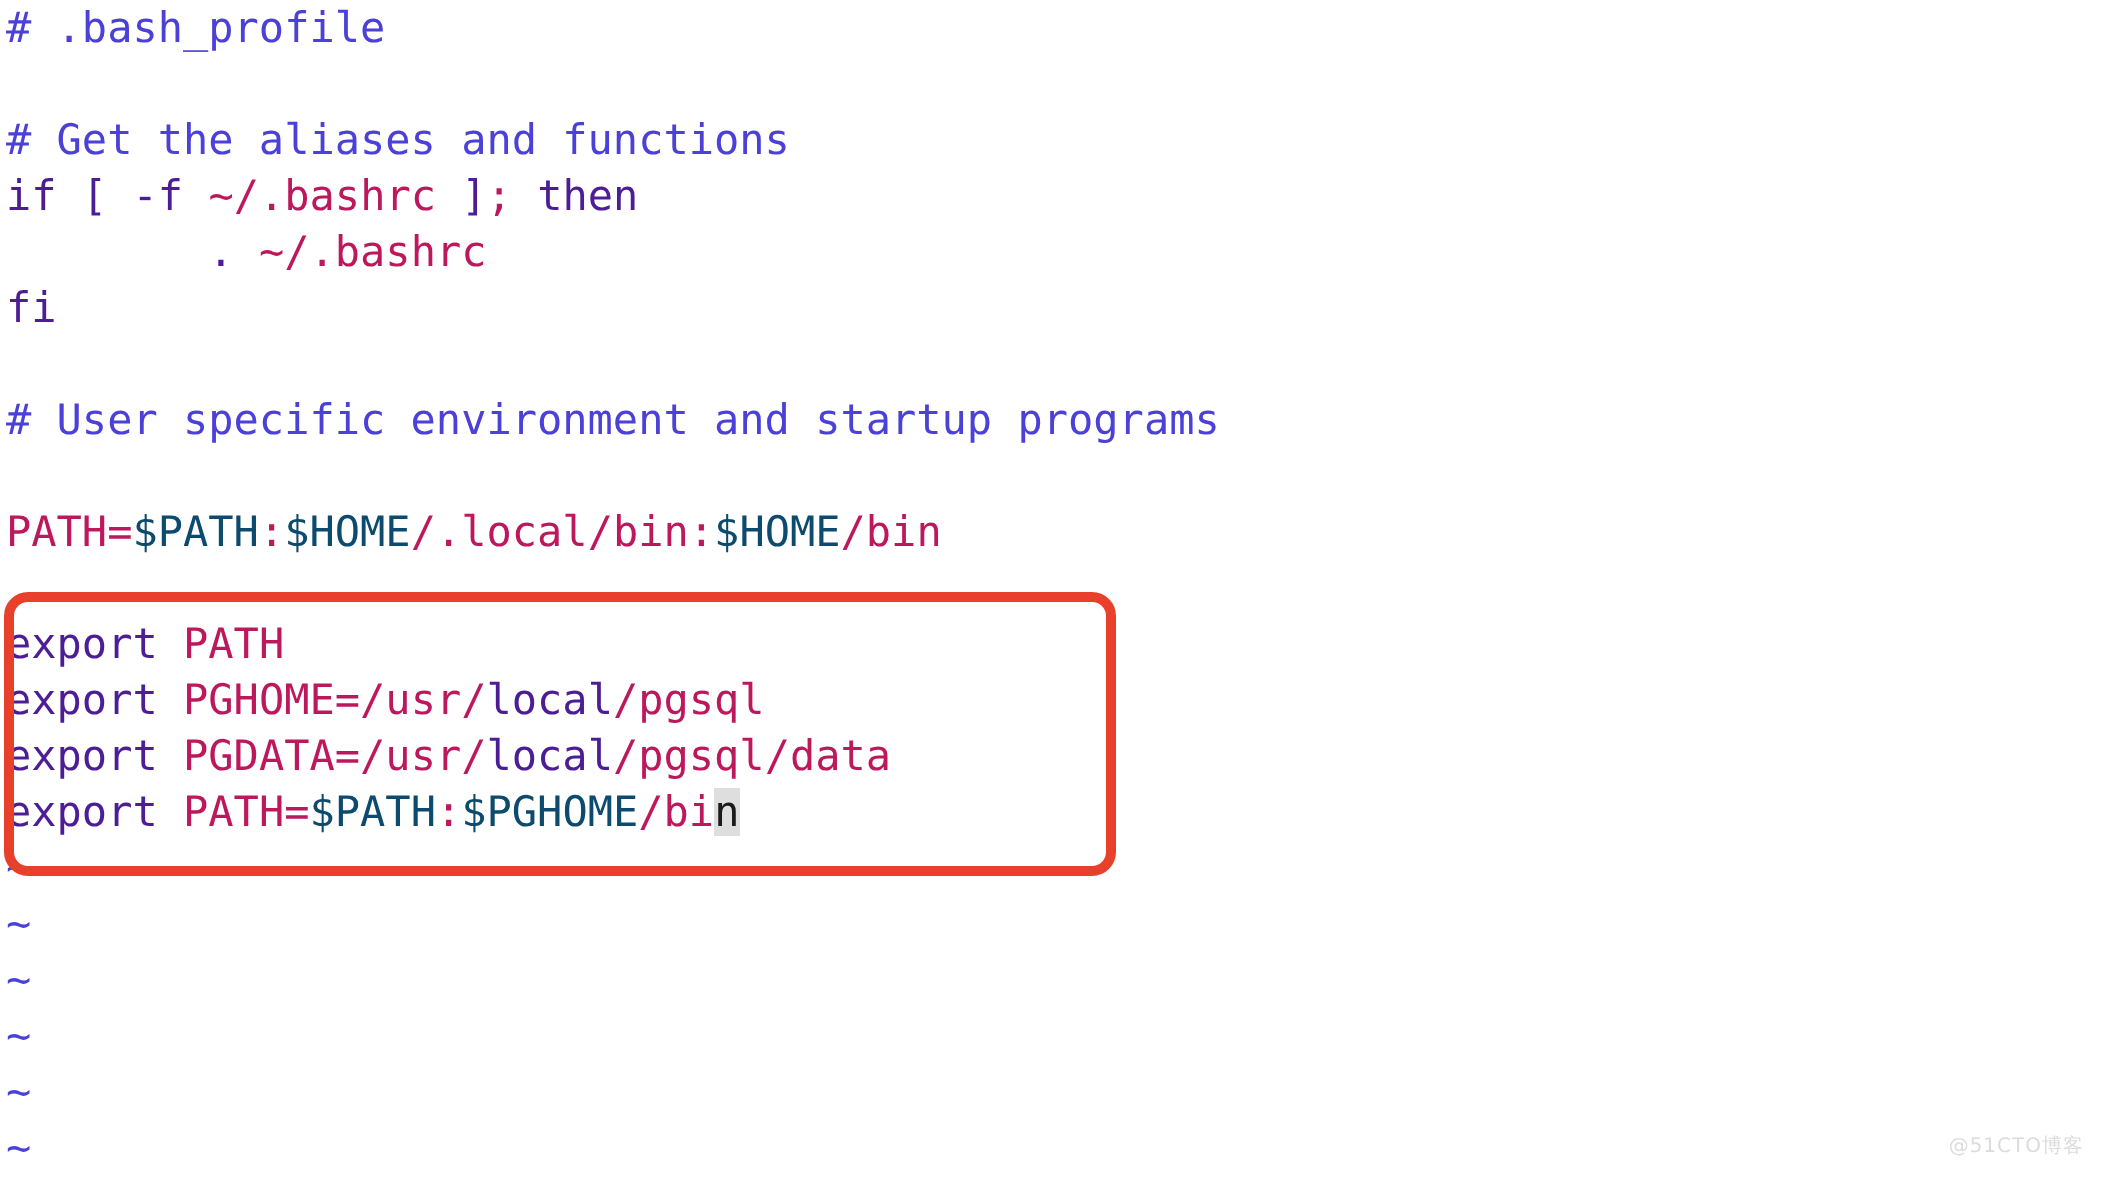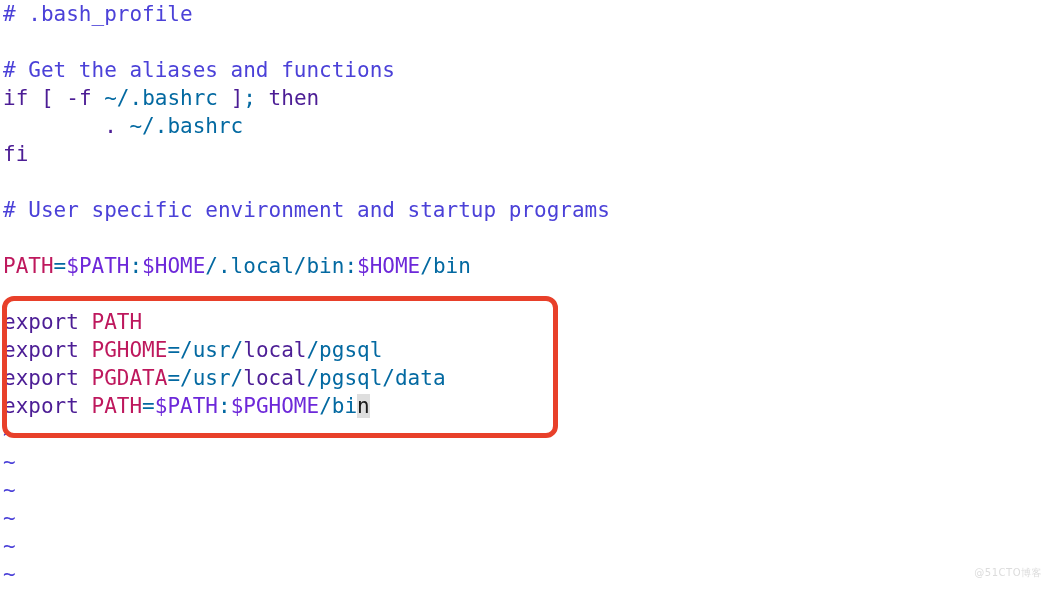--- a/index.html
+++ b/index.html
@@ -30,23 +30,23 @@
   .line {
     height: 28px;
     padding-left: 3px;
     white-space: pre;
   }
   .line.blank { height: 28px; }
 
   
   .tok-comment  { color: #4b41d8; }
   .tok-keyword  { color: #4c1d95; }
-  .tok-plain    { color: #0369a1; }
+  .tok-plain    { color: #be185d; }
   .tok-var      { color: #be185d; }
-  .tok-dollar   { color: #6d28d9; }
+  .tok-dollar   { color: #0c4a6e; }
 
   
   .cursor {
     background: #dedede;
     color: #1b1b1b;
   }
 
   
   .tilde {
     color: #4b41d8;

